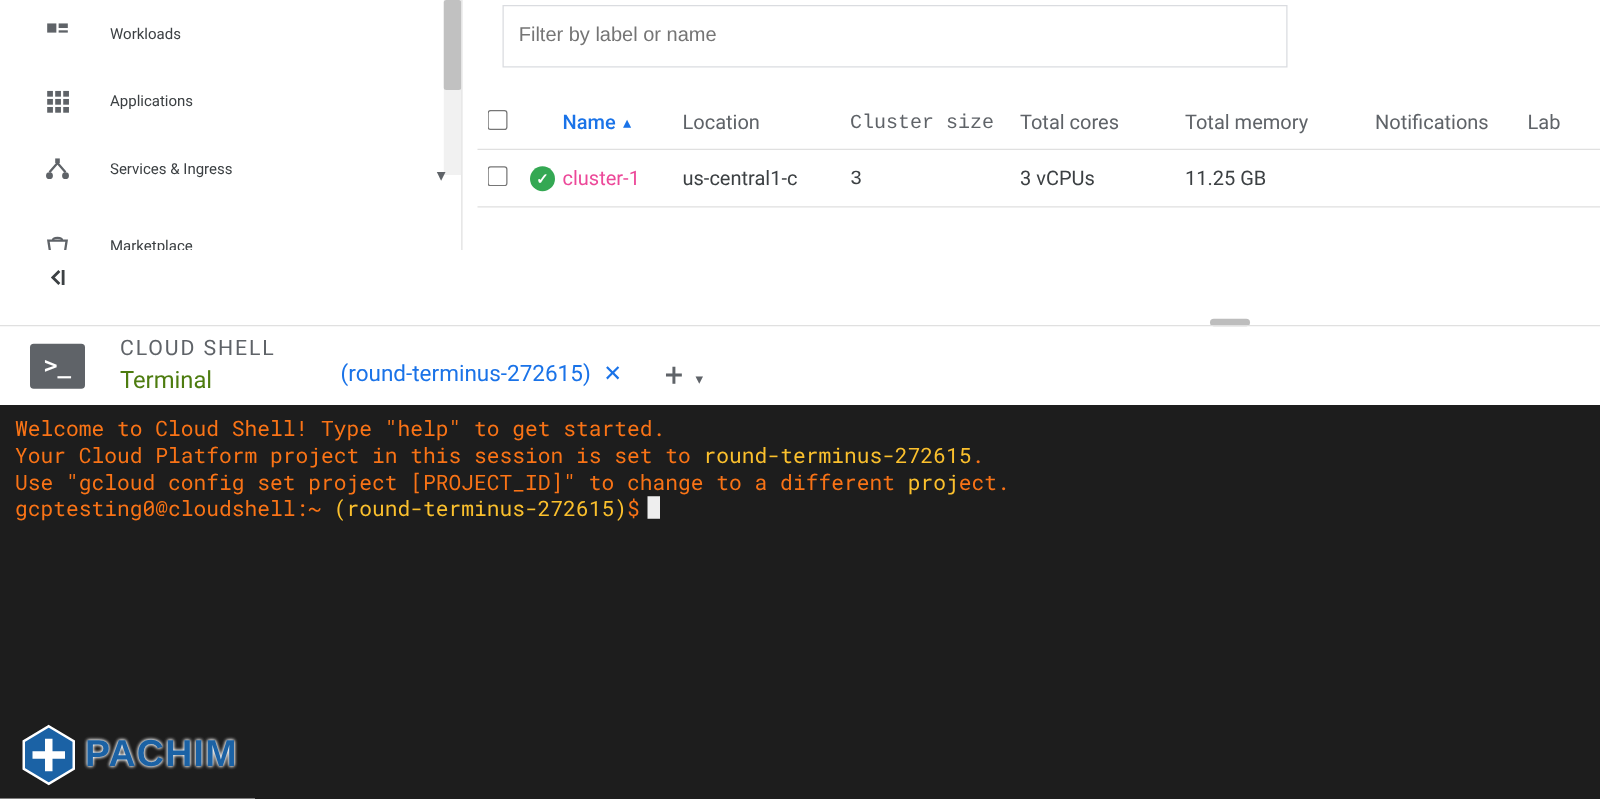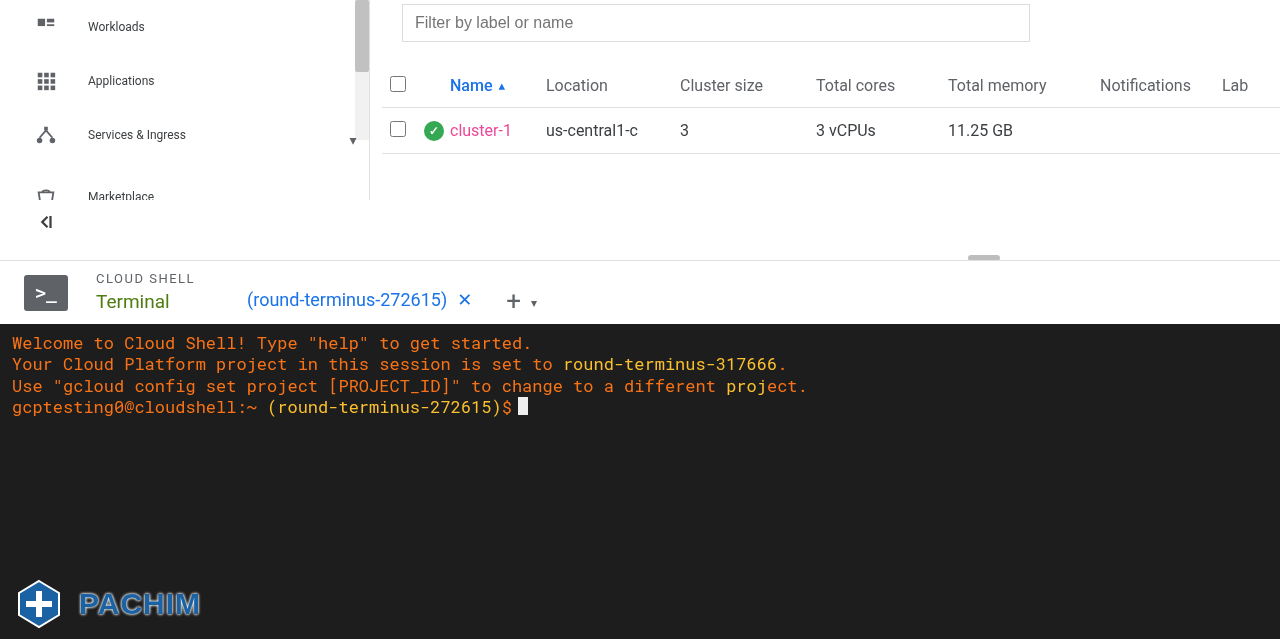--- a/index.html
+++ b/index.html
@@ -91,21 +91,21 @@
 
   .main {
     flex: 1;
     padding-top: 4px;
     position: relative;
     overflow: hidden;
   }
   .filter-input {
     margin-left: 32px;
     width: 628px;
-    height: 38px;
+    height: 50px;
     border: 1px solid #dadce0;
     font-size: 16px;
     padding: 0 12px;
     color: #5f6368;
     outline: none;
   }
   .filter-input::placeholder { color: #757575; }
 
   .table-wrap {
     margin-top: 22px;
@@ -126,21 +126,21 @@
     height: 46px;
     border-bottom: 1px solid #e0e0e0;
     font-size: 16px;
     color: #3c4043;
   }
   .col-cb { width: 36px; padding-left: 8px; }
   .col-cb input { width: 16px; height: 16px; cursor: pointer; }
   .col-status { width: 32px; display:flex;align-items:center;justify-content:center; }
   .col-name { width: 96px; }
   .col-location { width: 134px; }
-  .col-size { width: 136px; }
+  .col-size { width: 136px; font-family: Liberation Mono, monospace; }
   .col-cores { width: 132px; }
   .col-mem { width: 152px; }
   .col-notif { width: 122px; }
   .col-lab { width: 40px; overflow:hidden;}
   .th-name { color: #1a73e8; font-weight: 500; display:flex;align-items:center;gap:6px;}
   .sort-up { font-size: 13px; color:#1a73e8; }
   .status-ok {
     width: 20px; height: 20px; border-radius: 50%;
     background: #34a853;
     display:flex;align-items:center;justify-content:center;
@@ -183,21 +183,21 @@
     background: #5f6368;
     border-radius: 3px;
     display:flex;align-items:center;justify-content:center;
     color:#fff;
     margin-right: 28px;
     font-family: monospace;
     font-size: 18px;
     font-weight: bold;
   }
   .shell-titles { display:flex;flex-direction:column;line-height:1.2; }
-  .shell-label { font-size: 13px; letter-spacing: 1.5px; color:#5f6368; margin-bottom:4px;}
+  .shell-label { font-size: 17px; letter-spacing: 1.5px; color:#5f6368; margin-bottom:4px;}
   .shell-term { font-size: 19px; color:#4d7c0f; }
   .shell-tabs {
     display:flex;align-items:center;
     margin-left: 46px;
     height:100%;
   }
   .shell-tab {
     display:flex;align-items:center;gap:10px;
     height:100%;
     color:#1a73e8;
@@ -227,21 +227,21 @@
   .t-yellow { color: #fbc02d; }
   .t-white { color: #f97316; }
   .t-cursor {
     display:inline-block;width:10px;height:18px;background:#eeeeee;margin-left:6px;vertical-align:-2px;
   }
 
   .brand-logo {
     position: absolute;
     left: 14px;
     bottom: 10px;
-    display:flex;align-items:center;gap:15px;
+    display:flex;align-items:center;gap:4px;
     pointer-events:none;
   }
   .brand-badge {
     width: 50px; height: 50px;
   }
   .brand-text {
     font-family: Arial Black, Arial, sans-serif;
     font-size: 30px;
     font-weight: 900;
     letter-spacing: 1px;
@@ -375,21 +375,21 @@
       <div class="shell-tab">
         <span>(round-terminus-272615)</span>
         <span class="shell-tab-close">✕</span>
       </div>
       <span class="shell-add">+</span>
       <span class="shell-add-caret">▾</span>
     </div>
   </div>
 
   <div class="terminal"><span class="t-white">Welcome to Cloud Shell! Type "help" to get started.</span>
-<span class="t-white">Your Cloud Platform project in this session is set to </span><span class="t-yellow">round-terminus-317666</span><span class="t-white">.</span>
+<span class="t-white">Your Cloud Platform project in this session is set to </span><span class="t-yellow">round-terminus-272615</span><span class="t-white">.</span>
 <span class="t-white">Use "gcloud config set project [PROJECT_ID]" to change to a different </span><span class="t-yellow">proj</span><span class="t-white">ect.</span>
 <span class="t-white">gcptesting0@cloudshell</span><span class="t-white">:</span><span class="t-white">~</span> <span class="t-yellow">(round-terminus-272615)</span><span class="t-white">$</span><span class="t-cursor"></span></div>
 
   <div class="brand-logo">
     <svg class="brand-badge" viewBox="0 0 50 50">
       <polygon points="25,2 45,14 45,36 25,48 5,36 5,14" fill="#1b62a5" stroke="#fff" stroke-width="2"></polygon>
       <rect x="22" y="12" width="6" height="26" fill="#fff"></rect>
       <rect x="12" y="22" width="26" height="6" fill="#fff"></rect>
     </svg>
     <span class="brand-text">PACHIM</span>

